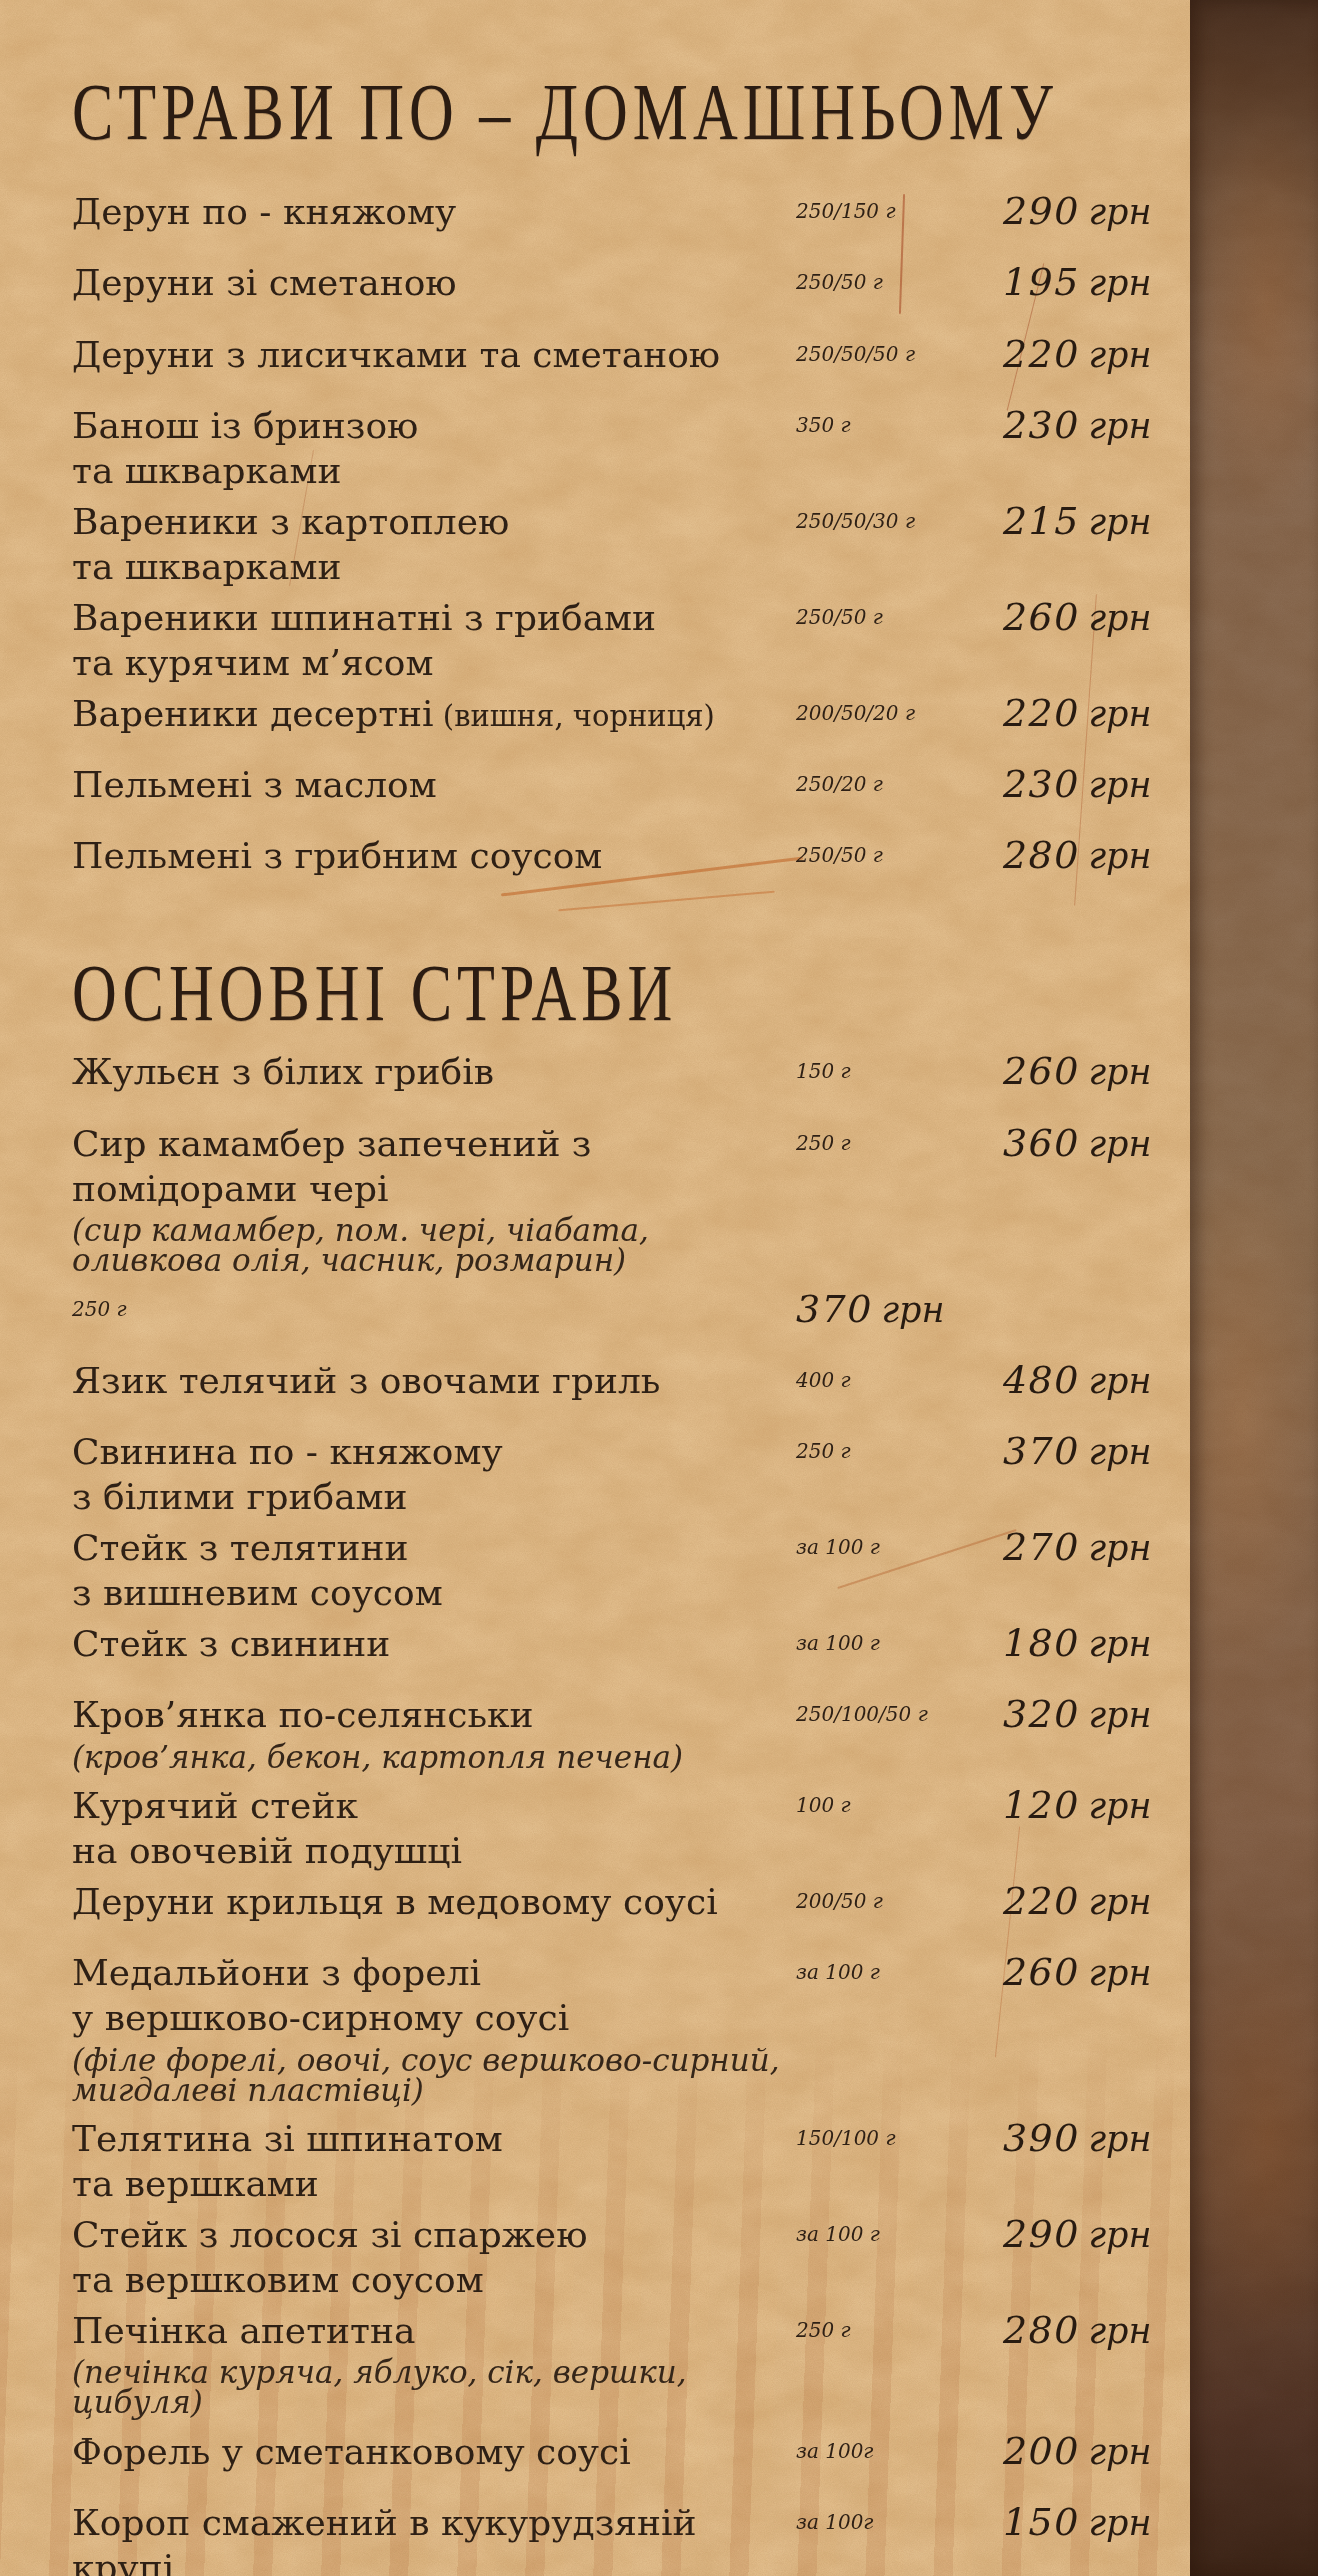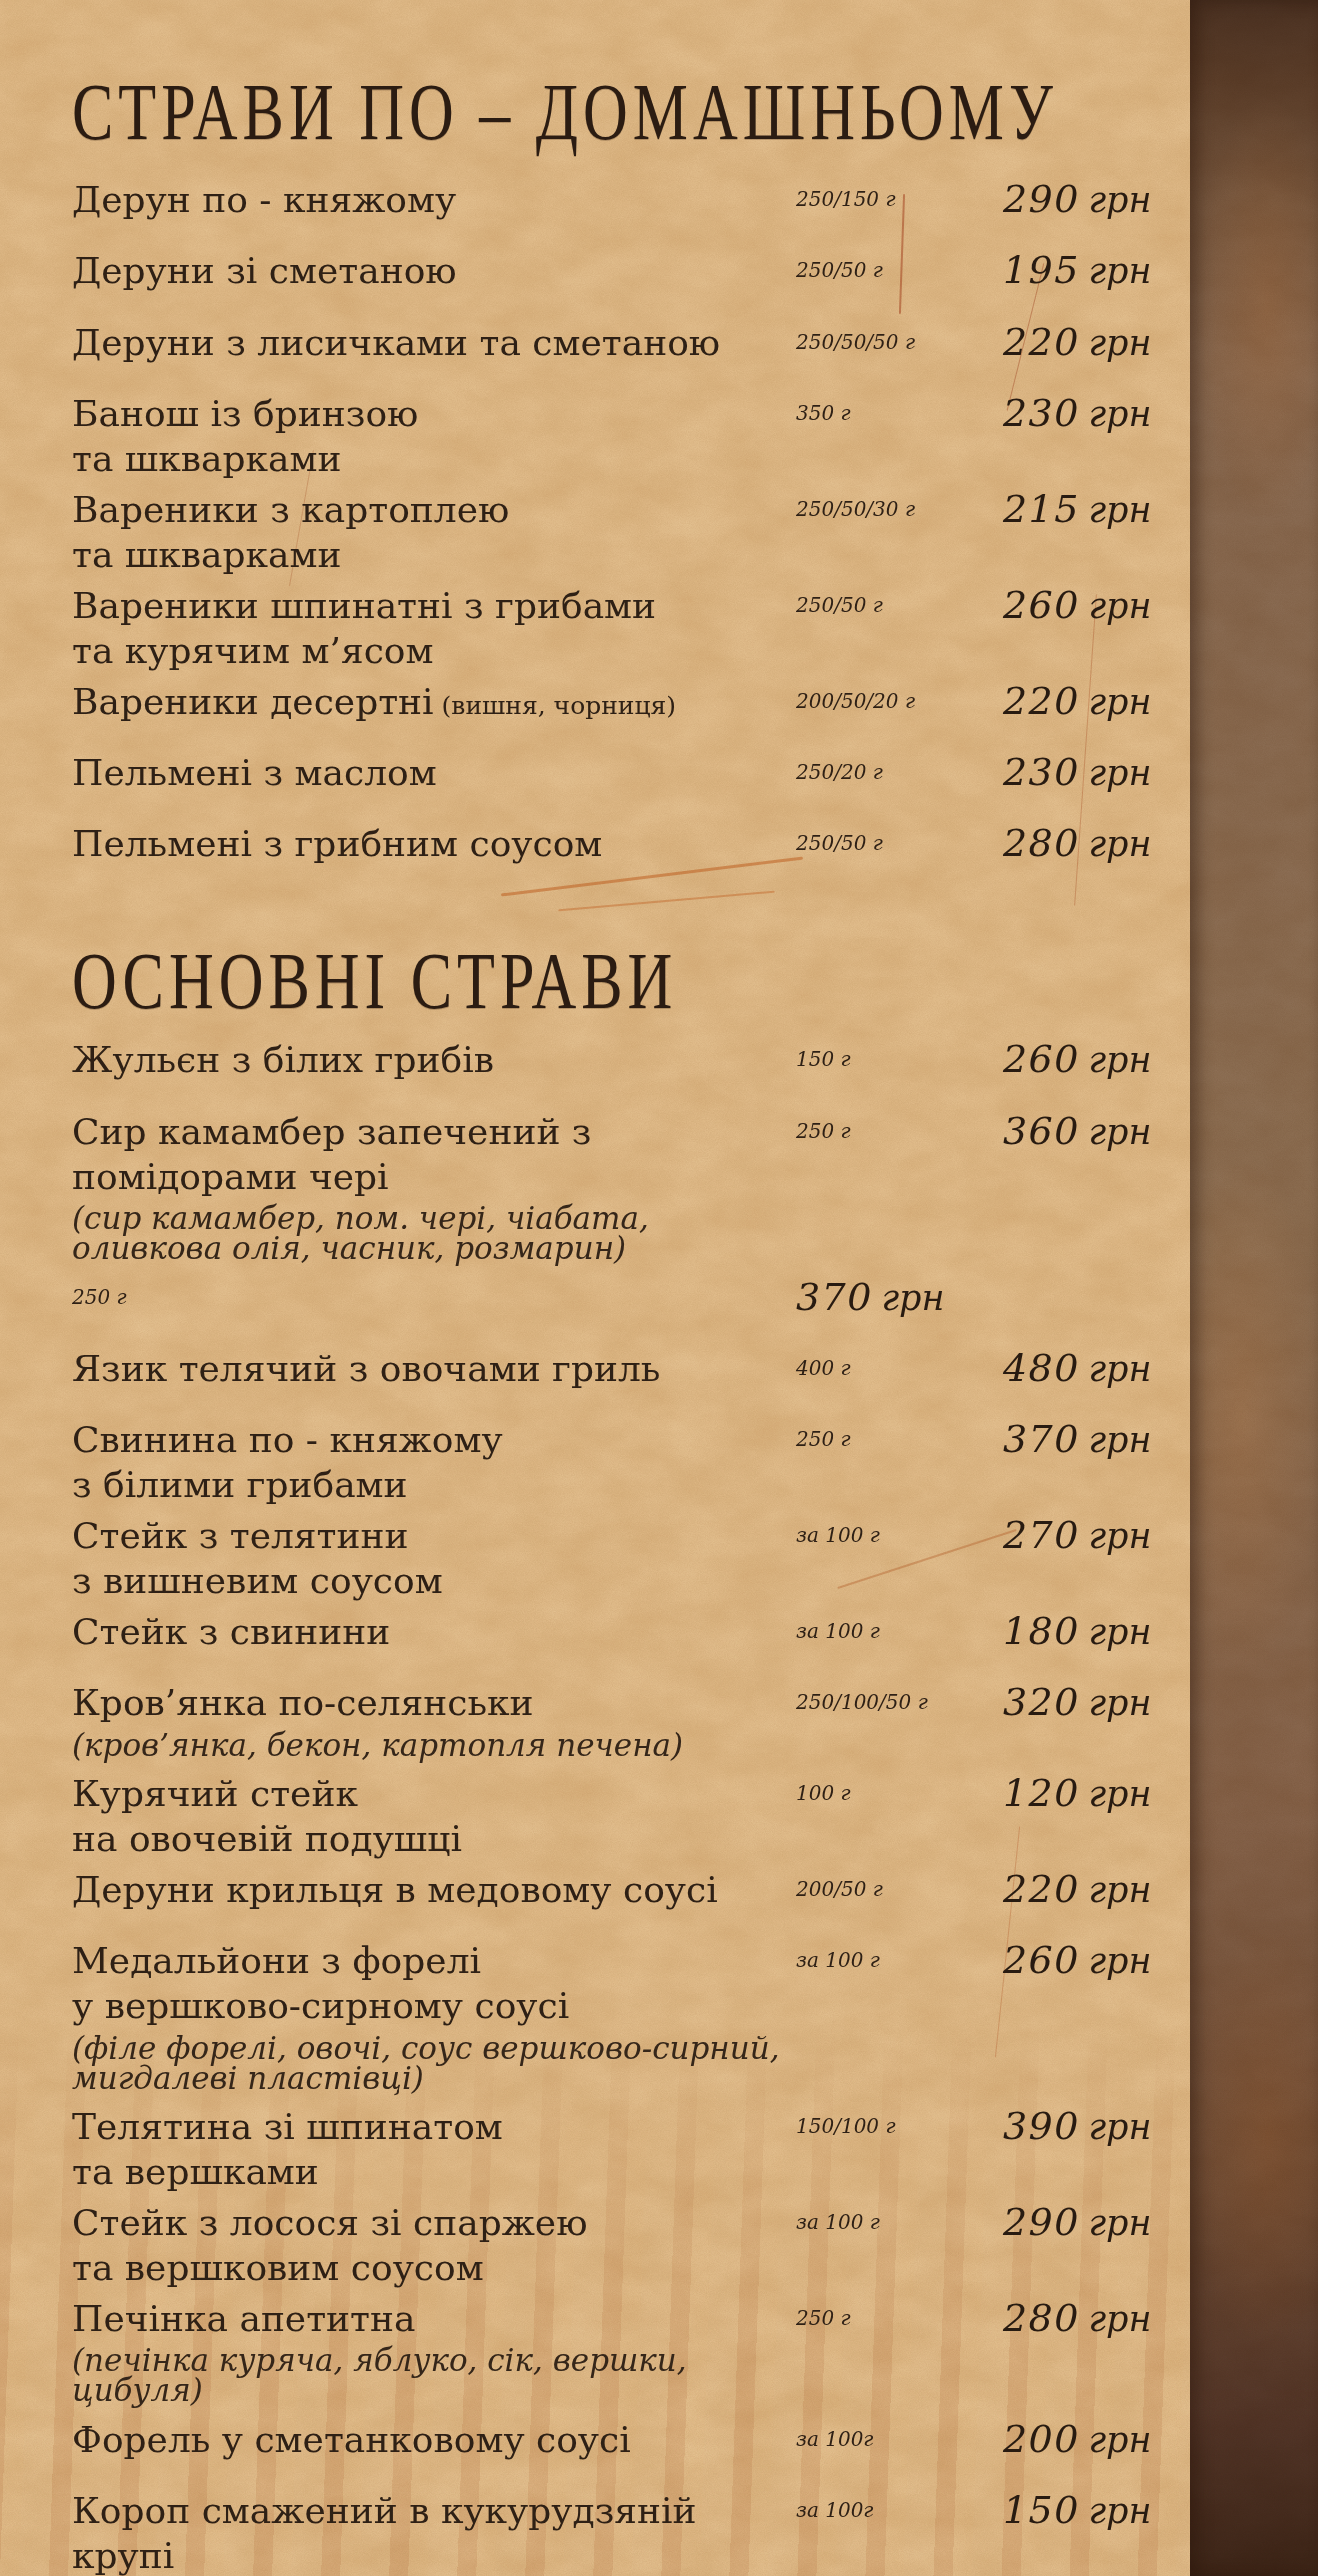--- a/index.html
+++ b/index.html
@@ -55,31 +55,31 @@
   .title-wrap{height:81px;margin:0;overflow:visible;}
   .section-title{
     display:inline-block;margin:0;font-weight:400;
     font-family:"Liberation Serif","DejaVu Serif",serif;
     font-size:62px;line-height:62px;letter-spacing:5px;
     color:#2b1c12;white-space:nowrap;
     transform:scaleY(1.30);transform-origin:top left;
     text-shadow:0 0.7px 0 rgba(60,35,15,0.25);
   }
   .sec-1{margin-top:71px;}
-  .sec-1 .title-wrap{margin-bottom:25px;}
+  .sec-1 .title-wrap{margin-bottom:37px;}
   .sec-2{margin-top:65px;}
   .sec-2 .title-wrap{margin-bottom:16px;}
   .item{
     display:grid;grid-template-columns:1fr 207px 167px;
     align-items:start;margin-bottom:17.4px;
   }
   .item.multi{margin-bottom:5.8px;}
   .item.note-after{margin-bottom:11.6px;}
   .dish-name{font-size:36px;line-height:45px;color:#2e2015;}
-  .dish-name .smallnote{font-size:25px;letter-spacing:0;}
+  .dish-name .smallnote{font-size:29px;letter-spacing:0;}
   .ingredients{
     font-style:italic;font-size:31px;line-height:30px;margin-top:4.3px;
     color:#352619;
   }
   .portion{
     font-style:italic;font-size:20px;line-height:45px;white-space:nowrap;
     color:#2e2015;
   }
   .price{line-height:45px;white-space:nowrap;color:#281b11;}
   .price .val{font-style:italic;font-size:38px;letter-spacing:1.4px;}

